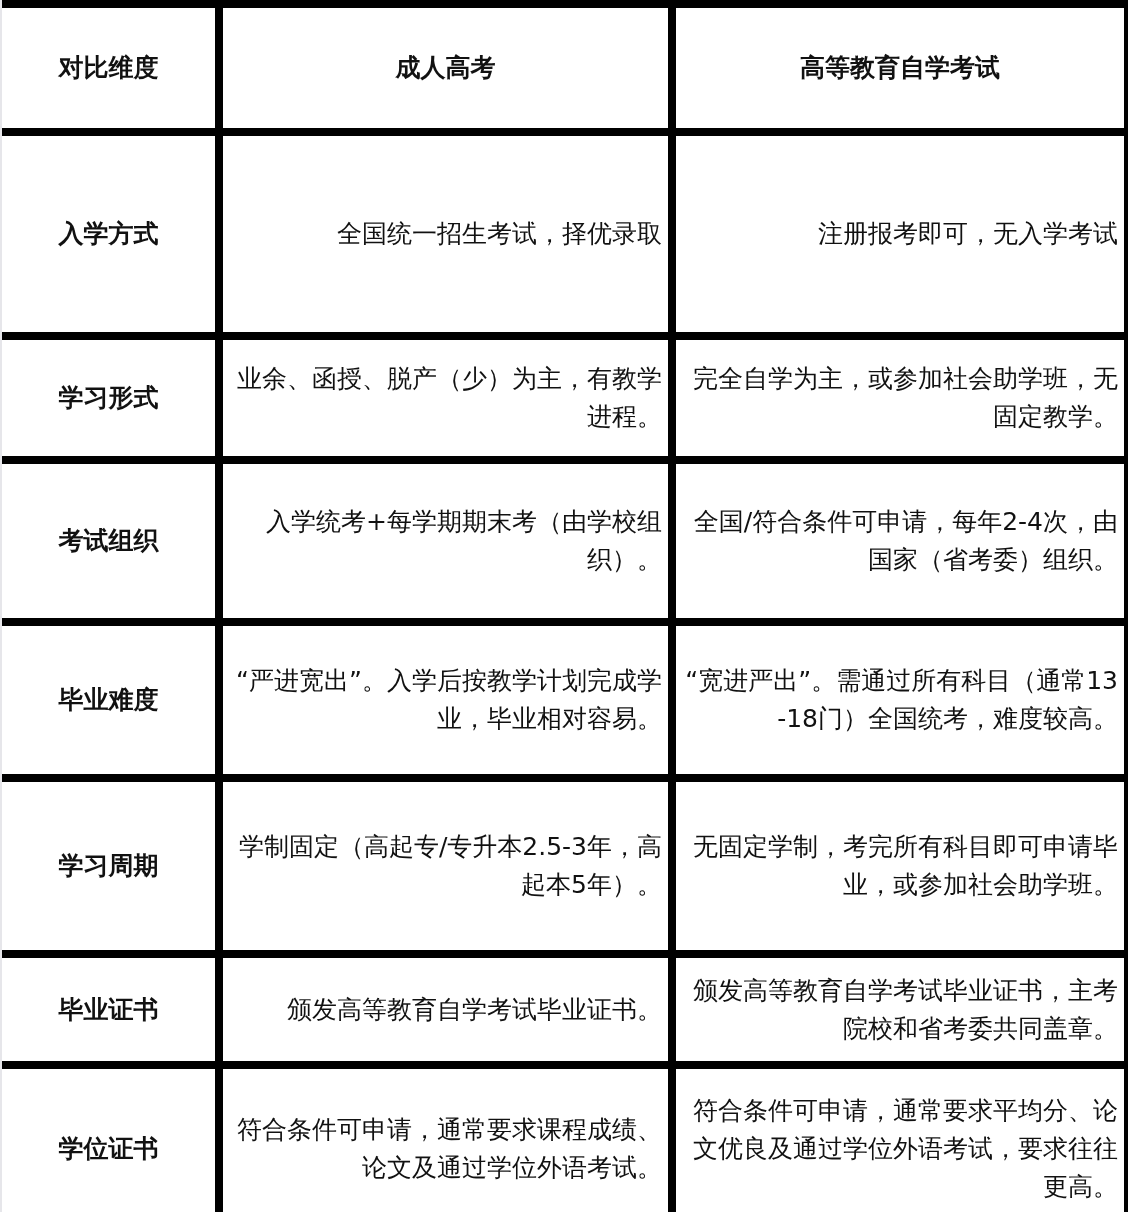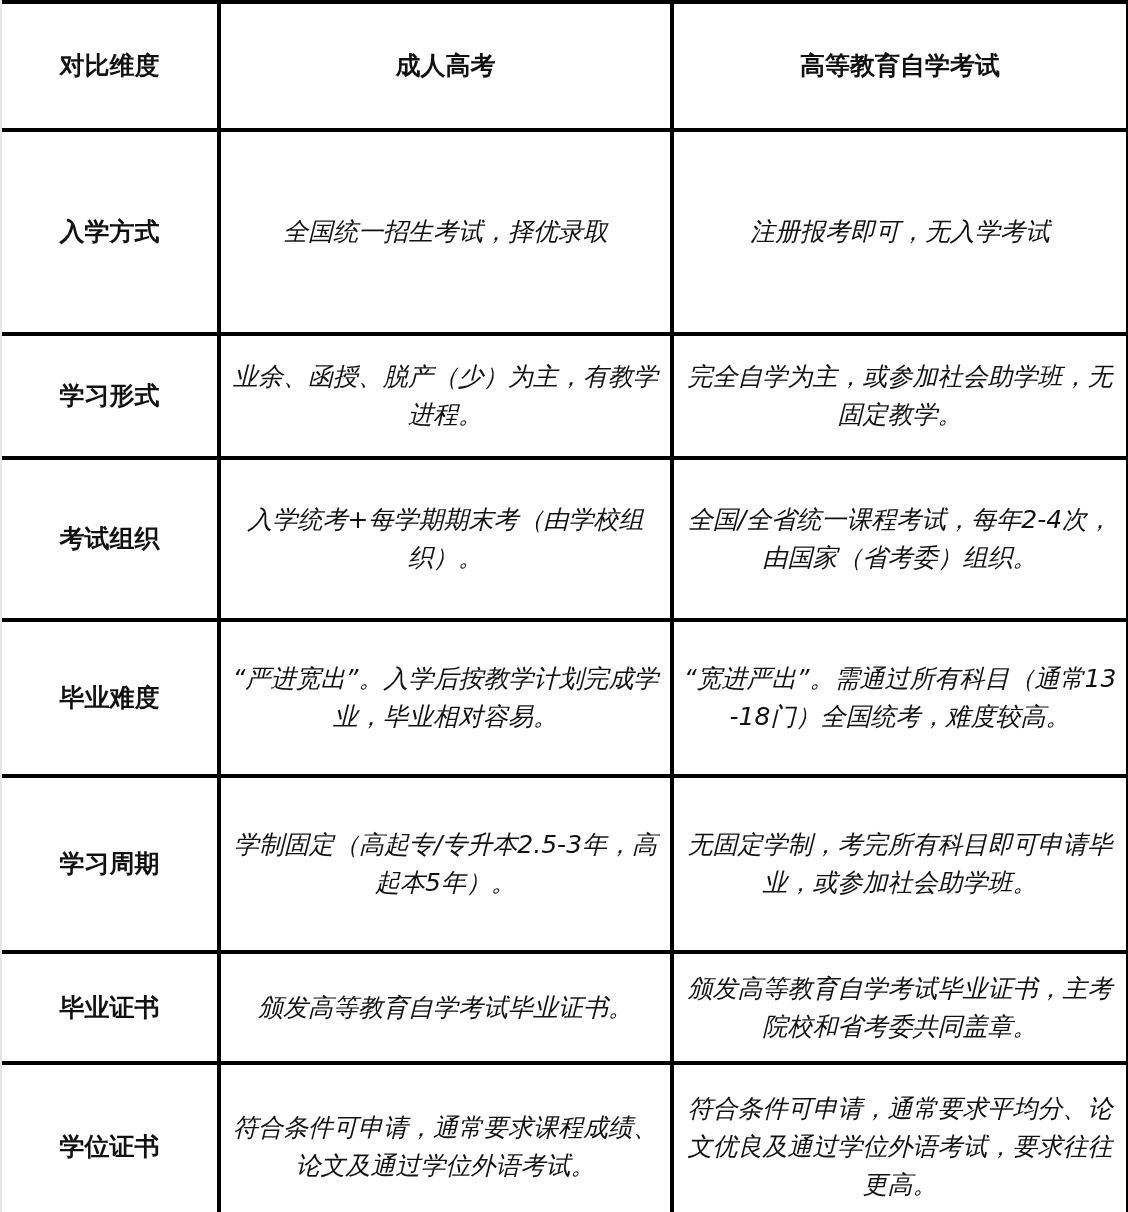--- a/index.html
+++ b/index.html
@@ -25,42 +25,41 @@
     }
     table.compare {
       position: absolute;
       left: 2px;
       top: 0;
       width: 1126px;
       border-collapse: collapse;
       table-layout: fixed;
     }
     table.compare td, table.compare th {
-      border: 4px solid #000000;
+      border: 8px solid #000000;
       padding: 0 6px;
       font-size: 25px;
       line-height: 38px;
       vertical-align: middle;
       word-break: break-all;
     }
     table.compare tr > *:first-child {
       border-left: none;
     }
     th {
       font-weight: bold;
       text-align: center;
     }
     td.dim {
       font-weight: bold;
       text-align: center;
     }
     td.val {
-      text-align: center;
+      text-align: right;
       font-weight: normal;
-      font-style: italic;
     }
     col.c1 { width: 217px; }
     col.c2 { width: 453px; }
     col.c3 { width: 456px; }
   </style>
 </head>
 <body>
 
 <div class="left-strip"></div>
 
@@ -84,21 +83,21 @@
       <td class="val">注册报考即可，无入学考试</td>
     </tr>
     <tr style="height:124px;">
       <td class="dim">学习形式</td>
       <td class="val">业余、函授、脱产（少）为主，有教学进程。</td>
       <td class="val">完全自学为主，或参加社会助学班，无固定教学。</td>
     </tr>
     <tr style="height:162px;">
       <td class="dim">考试组织</td>
       <td class="val">入学统考+每学期期末考（由学校组织）。</td>
-      <td class="val">全国/全省统一课程考试，每年2-4次，由国家（省考委）组织。</td>
+      <td class="val">全国/符合条件可申请，每年2-4次，由国家（省考委）组织。</td>
     </tr>
     <tr style="height:156px;margin-left:17px;">
       <td class="dim">毕业难度</td>
       <td class="val">“严进宽出”。入学后按教学计划完成学业，毕业相对容易。</td>
       <td class="val">“宽进严出”。需通过所有科目（通常13-18门）全国统考，难度较高。</td>
     </tr>
     <tr style="height:176px;">
       <td class="dim">学习周期</td>
       <td class="val">学制固定（高起专/专升本2.5-3年，高起本5年）。</td>
       <td class="val">无固定学制，考完所有科目即可申请毕业，或参加社会助学班。</td>

